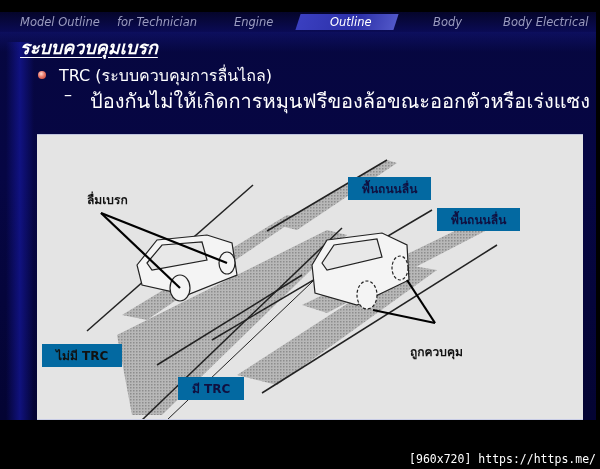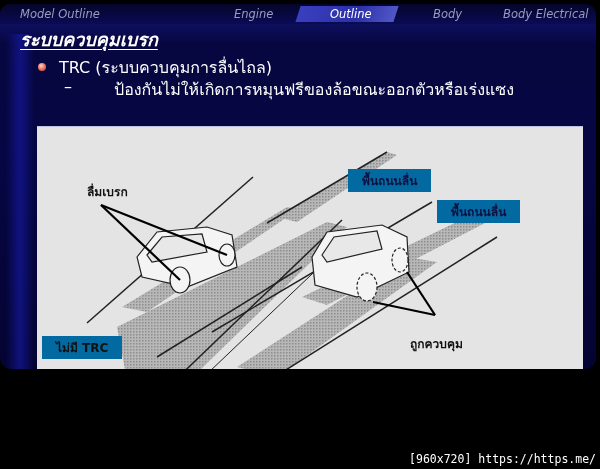--- a/index.html
+++ b/index.html
@@ -2,24 +2,23 @@
 <html><head>
 <meta charset="utf-8">
 <style>
   html, body { margin:0; padding:0; }
   body {
     width:600px; height:469px; overflow:hidden; position:relative;
     background:#000;
     font-family:"DejaVu Sans", sans-serif;
   }
   .slide {
-    position:absolute; left:0; top:4px; width:596px; height:365px;
+    position:absolute; left:0; top:12px; width:596px; height:408px;
     background: linear-gradient(180deg, #06073f 0%, #060644 40%, #040433 100%);
     overflow:hidden;
-    border-radius:11px;
   }
   .left-glow {
     position:absolute; left:6px; top:30px; width:28px; height:420px;
     background: linear-gradient(90deg, rgba(10,12,100,0) 0%, rgba(20,22,150,0.75) 50%, rgba(10,12,100,0) 100%);
   }
   .nav {
     position:absolute; left:0; top:0; width:596px; height:20px;
     background: linear-gradient(180deg,#05052a 0%, #0a0b55 100%);
   }
   .nav-band {
@@ -46,21 +45,21 @@
     position:absolute; left:38px; top:59px; width:8px; height:8px; border-radius:50%;
     background: radial-gradient(circle at 40% 35%, #ffd8d0 0%, #e8786a 45%, #b63a30 100%);
   }
   .bullet-text {
     position:absolute; left:59px; top:51px; font-size:16px; color:#ffffff; white-space:nowrap;
   }
   .sub-dash {
     position:absolute; left:64px; top:73px; font-size:16px; color:#ffffff;
   }
   .sub-text {
-    position:absolute; left:90px; top:73px; font-size:16px; color:#ffffff; white-space:nowrap;margin-left:24px;
+    position:absolute; left:90px; top:73px; font-size:20px; color:#ffffff; white-space:nowrap;
   }
   .figure {
     position:absolute; left:37px; top:122px; width:546px; height:284px;
     background:#e4e4e4; border-top:1px solid #bfc3dc; border-bottom:1px solid #c9cde6;
   }
   .figure svg { position:absolute; left:0; top:0; }
   .lbl {
     position:absolute; font-family:"DejaVu Sans", sans-serif; font-weight:bold;
     font-size:12px; color:#111; white-space:nowrap;
   }
@@ -75,20 +74,21 @@
 <body>
 
 <div class="slide">
   <div class="left-glow"></div>
 
   <div class="nav"></div>
   <div class="nav-band"></div>
   <div class="nav-active-bg"></div>
 
   <span class="nav-item" style="left:20px;">Model Outline</span>
+  <span class="nav-item" style="left:117px;">for Technician</span>
   <span class="nav-item" style="left:234px;">Engine</span>
   <span class="nav-item active" style="left:330px;">Outline</span>
   <span class="nav-item" style="left:433px;">Body</span>
   <span class="nav-item" style="left:503px;">Body Electrical</span>
 
   <div class="title">ระบบควบคุมเบรก</div>
 
   <span class="bullet-dot"></span>
   <span class="bullet-text">TRC (ระบบควบคุมการลื่นไถล)</span>
   <span class="sub-dash">–</span>

